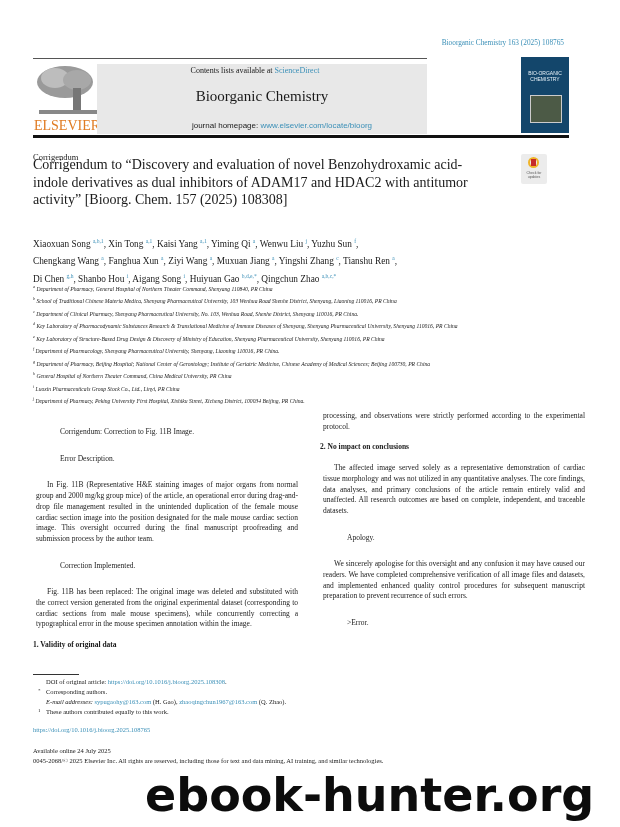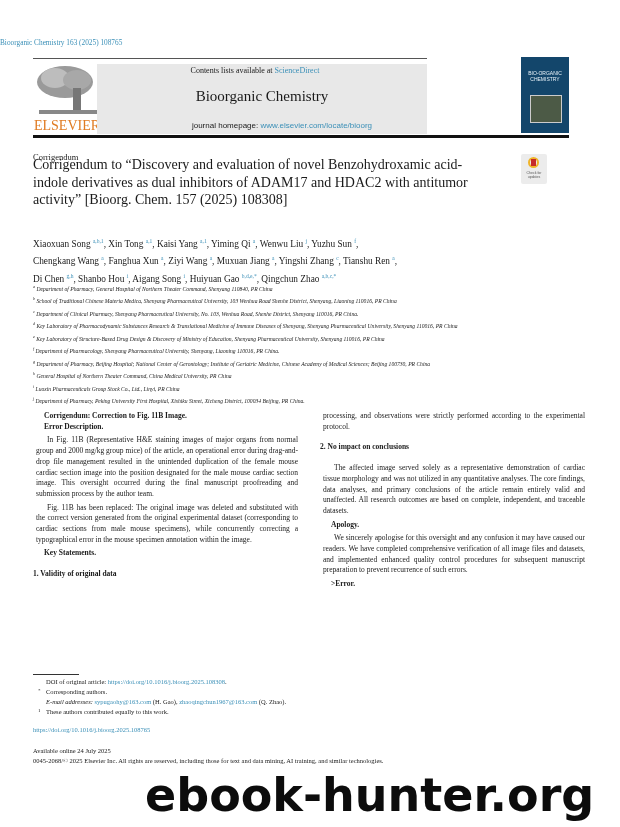--- a/index.html
+++ b/index.html
@@ -1,19 +1,19 @@
 <!DOCTYPE html>
 <html><head>
 <meta charset="utf-8">
 <style>
   html,body{margin:0;padding:0;background:#fff;}
   body{width:620px;height:827px;position:relative;overflow:hidden;font-family:"Liberation Serif","DejaVu Serif",serif;color:#1a1a1a;}
   .abs{position:absolute;}
   .link{color:#3a8fb7;}
-  .journal-cite{top:38px;left:0;width:564px;text-align:left;font-size:7.3px;color:#3a8fb7;}
+  .journal-cite{top:38px;left:0;width:564px;text-align:right;font-size:7.3px;color:#3a8fb7;}
   .rule-top{top:58px;left:33px;width:394px;height:1px;background:#555;}
   .elsevier-logo{top:64px;left:33px;width:68px;height:70px;}
   .tree{position:absolute;left:2px;top:0;width:64px;height:52px;}
   .elsevier-word{position:absolute;left:0;bottom:0;width:68px;text-align:center;color:#e07b22;font-size:14px;letter-spacing:0px;}
   .masthead{top:64px;left:97px;width:330px;height:70px;background:#e8e8e8;}
   .contents-line{top:66px;left:90px;width:330px;text-align:center;font-size:8px;}
   .journal-title{top:88px;left:97px;width:330px;text-align:center;font-size:15px;}
   .homepage-line{top:121px;left:97px;width:370px;text-align:center;font-size:8px;font-family:"Liberation Sans","DejaVu Sans",sans-serif;}
   .cover{top:57px;left:521px;width:48px;height:76px;background:#13466b;}
   .cover-title{position:absolute;top:13px;left:2px;width:44px;font-family:"Liberation Sans",sans-serif;font-size:5px;color:#e8f2f8;text-align:center;line-height:6px;}
@@ -25,21 +25,21 @@
   .crossmark .ring{position:absolute;left:7px;top:3px;width:11px;height:11px;border-radius:50%;border:2px solid #f0b429;box-sizing:border-box;}
   .crossmark .flag{position:absolute;left:10px;top:5px;width:5px;height:7px;background:#c62b2b;}
   .crossmark .txt{position:absolute;left:0;top:17px;width:26px;text-align:center;font-family:"Liberation Sans",sans-serif;font-size:3.5px;color:#555;line-height:4px;}
   .authors{top:234px;left:33px;width:480px;font-size:9.3px;line-height:14.2px;}
   .authors sup{color:#3a8fb7;font-size:5.5px;}
   .affiliations{top:282px;left:33px;width:480px;font-size:5.6px;line-height:9.6px;font-style:italic;}
   .affiliations sup{font-size:4px;}
   .col-left{top:411px;left:33px;width:268px;font-size:7.5px;line-height:10.7px;}
   .col-right{top:408px;left:320px;width:268px;font-size:7.5px;line-height:10.7px;}
   .para{text-align:justify;text-indent:11px;margin:3px;}
-  .bold-head{font-weight:bold;padding-left:11px;margin:0;}
+  .bold-head{font-weight:normal;padding-left:11px;margin:16px;}
   .section-head{font-weight:bold;margin:10px 0 10px 0;}
   .fn-rule{top:674px;left:33px;width:46px;height:1px;background:#333;}
   .footnotes{top:677px;left:33px;width:440px;font-size:6.5px;line-height:10px;}
   .footnotes .fn{padding-left:13px;position:relative;}
   .footnotes .mk{position:absolute;left:5px;top:-1px;font-size:5px;}
   .doi-line{top:726px;left:33px;font-size:6.5px;color:#3a8fb7;}
   .avail{top:747px;left:33px;font-size:6.5px;}
   .rights{top:757px;left:33px;font-size:6.5px;}
   .watermark{top:767px;left:145px;font-family:"DejaVu Sans",sans-serif;font-weight:bold;font-size:46px;color:#0c0c0c;letter-spacing:0px;line-height:56px;}
 </style>
@@ -122,22 +122,22 @@
   <div><sup>g</sup> <span>Department of Pharmacy, Beijing Hospital; National Center of Gerontology; Institute of Geriatric Medicine, Chinese Academy of Medical Sciences; Beijing 100730, PR China</span></div>
   <div><sup>h</sup> <span>General Hospital of Northern Theater Command, China Medical University, PR China</span></div>
   <div><sup>i</sup> <span>Luoxin Pharmaceuticals Group Stock Co., Ltd., Linyi, PR China</span></div>
   <div><sup>j</sup> <span>Department of Pharmacy, Peking University First Hospital, Xishiku Street, Xicheng District, 100034 Beijing, PR China.</span></div>
 </div>
 
 <div class="abs col-left">
   <p class="bold-head">Corrigendum: Correction to Fig. 11B Image.</p>
   <p class="bold-head">Error Description.</p>
   <p class="para">In Fig. 11B (Representative H&amp;E staining images of major organs from normal group and 2000 mg/kg group mice) of the article, an operational error during drag-and-drop file management resulted in the unintended duplication of the female mouse cardiac section image into the position designated for the male mouse cardiac section image. This oversight occurred during the final manuscript proofreading and submission process by the author team.</p>
+  <p class="bold-head">Correction Implemented.</p>
   <p class="para">Fig. 11B has been replaced: The original image was deleted and substituted with the correct version generated from the original experimental dataset (corresponding to cardiac sections from male mouse specimens), while concurrently correcting a typographical error in the mouse specimen annotation within the image.</p>
-  <p class="bold-head">Key Statements.</p>
   <div class="section-head">1.  Validity of original data</div>
 </div>
 
 <div class="abs col-right">
   <p class="para" style="text-indent:0">processing, and observations were strictly performed according to the experimental protocol.</p>
   <div class="section-head">2.  No impact on conclusions</div>
   <p class="para">The affected image served solely as a representative demonstration of cardiac tissue morphology and was not utilized in any quantitative analyses. The core findings, data analyses, and primary conclusions of the article remain entirely valid and unaffected. All research outcomes are based on complete, independent, and traceable datasets.</p>
   <p class="bold-head">Apology.</p>
   <p class="para">We sincerely apologise for this oversight and any confusion it may have caused our readers. We have completed comprehensive verification of all image files and datasets, and implemented enhanced quality control procedures for subsequent manuscript preparation to prevent recurrence of such errors.</p>
   <p class="bold-head">&gt;Error.</p>

